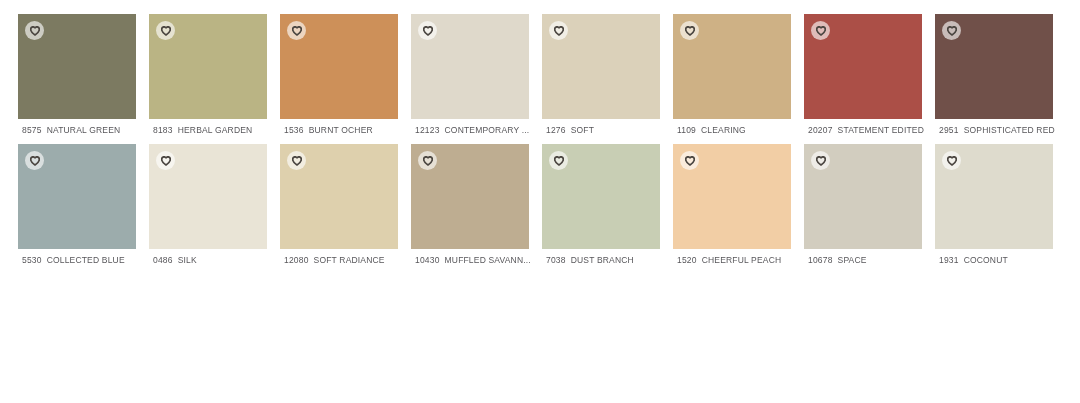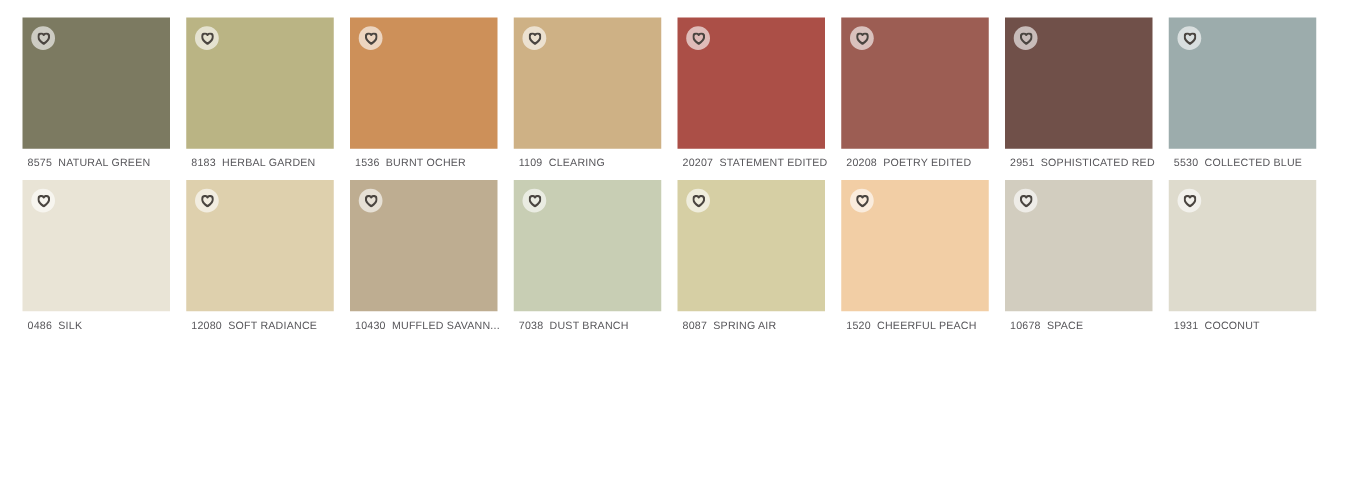--- a/index.html
+++ b/index.html
@@ -122,47 +122,56 @@
     <div class="swatch-card">
       <div class="swatch-color" style="background: rgb(205, 144, 89);"></div>
       <div class="favorite-button" style="background: rgba(255, 255, 255, 0.62);">
         <svg viewBox="0 0 10 10" class="heart-icon">
           <path d="M5 9 C5 9 0.7 6.1 0.7 3.3 C0.7 1.8 1.8 0.8 3 0.8 C3.9 0.8 4.6 1.3 5 1.9 C5.4 1.3 6.1 0.8 7 0.8 C8.2 0.8 9.3 1.8 9.3 3.3 C9.3 6.1 5 9 5 9 Z"></path>
         </svg>
       </div>
       <div class="swatch-label"><span class="swatch-code">1536</span><span class="swatch-name">BURNT OCHER</span></div>
     </div>
     <div class="swatch-card">
+      <div class="swatch-color" style="background: rgb(223, 217, 203);"></div>
+      <div class="favorite-button" style="background: rgba(255, 255, 255, 0.62);">
+        <svg viewBox="0 0 10 10" class="heart-icon">
+          <path d="M5 9 C5 9 0.7 6.1 0.7 3.3 C0.7 1.8 1.8 0.8 3 0.8 C3.9 0.8 4.6 1.3 5 1.9 C5.4 1.3 6.1 0.8 7 0.8 C8.2 0.8 9.3 1.8 9.3 3.3 C9.3 6.1 5 9 5 9 Z"></path>
+        </svg>
+      </div>
+      <div class="swatch-label"><span class="swatch-code">12123</span><span class="swatch-name">CONTEMPORARY ...</span></div>
+    </div>
+    <div class="swatch-card">
+      <div class="swatch-color" style="background: rgb(219, 209, 186);"></div>
+      <div class="favorite-button" style="background: rgba(255, 255, 255, 0.62);">
+        <svg viewBox="0 0 10 10" class="heart-icon">
+          <path d="M5 9 C5 9 0.7 6.1 0.7 3.3 C0.7 1.8 1.8 0.8 3 0.8 C3.9 0.8 4.6 1.3 5 1.9 C5.4 1.3 6.1 0.8 7 0.8 C8.2 0.8 9.3 1.8 9.3 3.3 C9.3 6.1 5 9 5 9 Z"></path>
+        </svg>
+      </div>
+      <div class="swatch-label"><span class="swatch-code">1276</span><span class="swatch-name">SOFT</span></div>
+    </div>
+    <div class="swatch-card">
       <div class="swatch-color" style="background: rgb(206, 177, 133);"></div>
       <div class="favorite-button" style="background: rgba(255, 255, 255, 0.62);">
         <svg viewBox="0 0 10 10" class="heart-icon">
           <path d="M5 9 C5 9 0.7 6.1 0.7 3.3 C0.7 1.8 1.8 0.8 3 0.8 C3.9 0.8 4.6 1.3 5 1.9 C5.4 1.3 6.1 0.8 7 0.8 C8.2 0.8 9.3 1.8 9.3 3.3 C9.3 6.1 5 9 5 9 Z"></path>
         </svg>
       </div>
       <div class="swatch-label"><span class="swatch-code">1109</span><span class="swatch-name">CLEARING</span></div>
     </div>
     <div class="swatch-card">
       <div class="swatch-color" style="background: rgb(171, 79, 71);"></div>
       <div class="favorite-button" style="background: rgba(255, 255, 255, 0.62);">
         <svg viewBox="0 0 10 10" class="heart-icon">
           <path d="M5 9 C5 9 0.7 6.1 0.7 3.3 C0.7 1.8 1.8 0.8 3 0.8 C3.9 0.8 4.6 1.3 5 1.9 C5.4 1.3 6.1 0.8 7 0.8 C8.2 0.8 9.3 1.8 9.3 3.3 C9.3 6.1 5 9 5 9 Z"></path>
         </svg>
       </div>
       <div class="swatch-label"><span class="swatch-code">20207</span><span class="swatch-name">STATEMENT EDITED</span></div>
     </div>
     <div class="swatch-card">
-      <div class="swatch-color" style="background: rgb(156, 93, 83);"></div>
-      <div class="favorite-button" style="background: rgba(255, 255, 255, 0.62);">
-        <svg viewBox="0 0 10 10" class="heart-icon">
-          <path d="M5 9 C5 9 0.7 6.1 0.7 3.3 C0.7 1.8 1.8 0.8 3 0.8 C3.9 0.8 4.6 1.3 5 1.9 C5.4 1.3 6.1 0.8 7 0.8 C8.2 0.8 9.3 1.8 9.3 3.3 C9.3 6.1 5 9 5 9 Z"></path>
-        </svg>
-      </div>
-      <div class="swatch-label"><span class="swatch-code">20208</span><span class="swatch-name">POETRY EDITED</span></div>
-    </div>
-    <div class="swatch-card">
       <div class="swatch-color" style="background: rgb(112, 80, 73);"></div>
       <div class="favorite-button" style="background: rgba(255, 255, 255, 0.62);">
         <svg viewBox="0 0 10 10" class="heart-icon">
           <path d="M5 9 C5 9 0.7 6.1 0.7 3.3 C0.7 1.8 1.8 0.8 3 0.8 C3.9 0.8 4.6 1.3 5 1.9 C5.4 1.3 6.1 0.8 7 0.8 C8.2 0.8 9.3 1.8 9.3 3.3 C9.3 6.1 5 9 5 9 Z"></path>
         </svg>
       </div>
       <div class="swatch-label"><span class="swatch-code">2951</span><span class="swatch-name">SOPHISTICATED RED</span></div>
     </div>
     <div class="swatch-card">
       <div class="swatch-color" style="background: rgb(156, 172, 172);"></div>
@@ -203,29 +212,20 @@
     <div class="swatch-card">
       <div class="swatch-color" style="background: rgb(200, 206, 180);"></div>
       <div class="favorite-button" style="background: rgba(255, 255, 255, 0.62);">
         <svg viewBox="0 0 10 10" class="heart-icon">
           <path d="M5 9 C5 9 0.7 6.1 0.7 3.3 C0.7 1.8 1.8 0.8 3 0.8 C3.9 0.8 4.6 1.3 5 1.9 C5.4 1.3 6.1 0.8 7 0.8 C8.2 0.8 9.3 1.8 9.3 3.3 C9.3 6.1 5 9 5 9 Z"></path>
         </svg>
       </div>
       <div class="swatch-label"><span class="swatch-code">7038</span><span class="swatch-name">DUST BRANCH</span></div>
     </div>
     <div class="swatch-card">
-      <div class="swatch-color" style="background: rgb(214, 207, 164);"></div>
-      <div class="favorite-button" style="background: rgba(255, 255, 255, 0.62);">
-        <svg viewBox="0 0 10 10" class="heart-icon">
-          <path d="M5 9 C5 9 0.7 6.1 0.7 3.3 C0.7 1.8 1.8 0.8 3 0.8 C3.9 0.8 4.6 1.3 5 1.9 C5.4 1.3 6.1 0.8 7 0.8 C8.2 0.8 9.3 1.8 9.3 3.3 C9.3 6.1 5 9 5 9 Z"></path>
-        </svg>
-      </div>
-      <div class="swatch-label"><span class="swatch-code">8087</span><span class="swatch-name">SPRING AIR</span></div>
-    </div>
-    <div class="swatch-card">
       <div class="swatch-color" style="background: rgb(242, 206, 165);"></div>
       <div class="favorite-button" style="background: rgba(255, 255, 255, 0.62);">
         <svg viewBox="0 0 10 10" class="heart-icon">
           <path d="M5 9 C5 9 0.7 6.1 0.7 3.3 C0.7 1.8 1.8 0.8 3 0.8 C3.9 0.8 4.6 1.3 5 1.9 C5.4 1.3 6.1 0.8 7 0.8 C8.2 0.8 9.3 1.8 9.3 3.3 C9.3 6.1 5 9 5 9 Z"></path>
         </svg>
       </div>
       <div class="swatch-label"><span class="swatch-code">1520</span><span class="swatch-name">CHEERFUL PEACH</span></div>
     </div>
     <div class="swatch-card">
       <div class="swatch-color" style="background: rgb(210, 205, 191);"></div>

